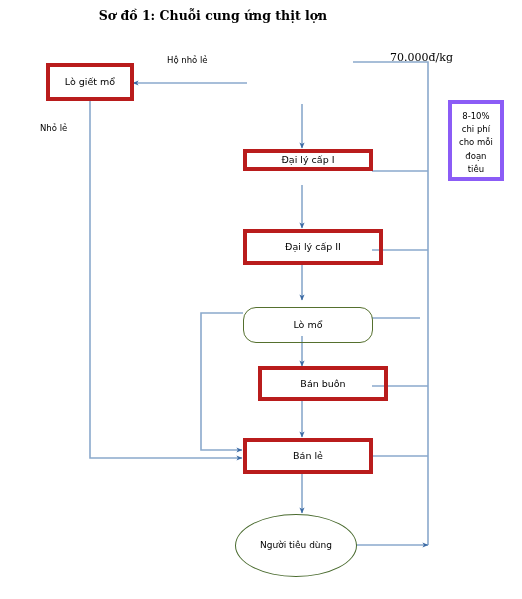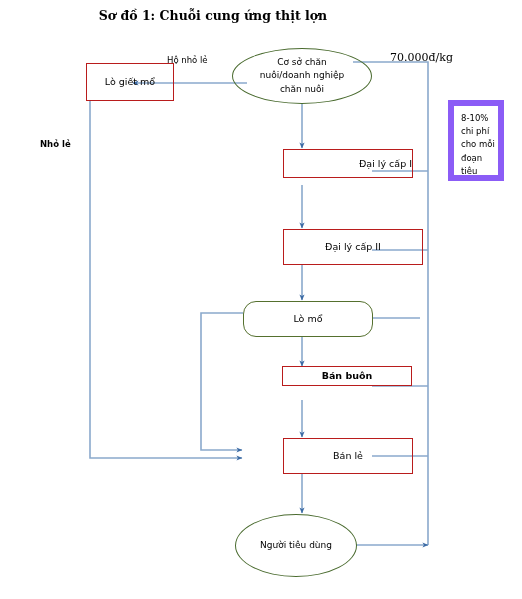--- a/index.html
+++ b/index.html
@@ -34,42 +34,42 @@
     display: flex;
     align-items: center;
     justify-content: center;
     text-align: center;
     font-family: "DejaVu Sans", sans-serif;
     color: #000000;
     background: transparent;
     z-index: 3;
   }
   .node-box {
-    border: 1px solid #b91c1c;
+    border: 4px solid #b91c1c;
     font-size: 9.5px;
     line-height: 1.25;
-    margin-left: 40px;
   }
   .node-box-round {
     border: 1px solid #55702e;
     border-radius: 13px;
     font-size: 9.5px;
     line-height: 1.25;
+    margin-top: 6px;
   }
   .node-ellipse {
     border: 1px solid #4a6b2f;
     border-radius: 50%;
     font-size: 9px;
     line-height: 1.45;
   }
   .node-plain {
-    border: 6px solid #8b5cf6;
+    border: 4px solid #8b5cf6;
     font-size: 8.5px;
     line-height: 1.55;
-    text-align: left;
+    text-align: center;
     justify-content: flex-start;
     padding: 6px 0 12px 7px;
     align-items: flex-start;
   }
   .edge-label {
     position: absolute;
     font-family: "DejaVu Sans", sans-serif;
     font-size: 8.5px;
     color: #000000;
     white-space: nowrap;
@@ -135,45 +135,38 @@
       <path d="M353,62 L428,62 L428,545"></path>
       <path d="M372,171 L428,171"></path>
       <path d="M372,250 L428,250"></path>
       <path d="M372,318 L420,318"></path>
       <path d="M372,386 L428,386"></path>
       <path d="M372,456 L428,456"></path>
       <path d="M356,545 L428,545" marker-end="url(#arrow)"></path>
     </g>
   </svg>
 
-  <div class="node node-ellipse" style="left:232px; top:48px; width:140px; height:56px;">
-    <div>
-      <span class="nl">Cơ sở chăn</span>
-      <span class="nl">nuôi/doanh nghiệp</span>
-      <span class="nl">chăn nuôi</span>
-    </div>
-  </div>
 
   <div class="node node-box" style="left:46px; top:63px; width:88px; height:38px;">
     <span>Lò giết mổ</span>
   </div>
 
-  <div class="node node-box" style="left:243px; top:149px; width:130px; height:29px;justify-content:flex-end;">
+  <div class="node node-box" style="left:243px; top:149px; width:130px; height:22px;">
     <span>Đại lý cấp I</span>
   </div>
 
   <div class="node node-box" style="left:243px; top:229px; width:140px; height:36px;">
     <span>Đại lý cấp II</span>
   </div>
 
   <div class="node node-box-round" style="left:243px; top:301px; width:130px; height:36px;">
     <span>Lò mổ</span>
   </div>
 
-  <div class="node node-box" style="left:242px; top:366px; width:130px; height:20px;font-weight:bold;">
+  <div class="node node-box" style="left:258px; top:366px; width:130px; height:35px;">
     <span>Bán buôn</span>
   </div>
 
   <div class="node node-ellipse" style="left:235px; top:514px; width:122px; height:63px;">
     <span>Người tiêu dùng</span>
   </div>
 
   <div class="node node-box" style="left:243px; top:438px; width:130px; height:36px;">
     <span>Bán lẻ</span>
   </div>
@@ -183,17 +176,17 @@
       <span class="nl">8-10%</span>
       <span class="nl">chi phí</span>
       <span class="nl">cho mỗi</span>
       <span class="nl">đoạn</span>
       <span class="nl">tiêu</span>
     </div>
   </div>
 
   <div class="edge-label" style="left:167px; top:55px;">Hộ nhỏ lẻ</div>
 
-  <div class="edge-label" style="left:40px; top:139px;font-weight:bold;">Nhỏ lẻ</div>
+  <div class="edge-label" style="left:40px; top:123px;">Nhỏ lẻ</div>
 
   <div class="price-label" style="left:390px; top:51px;">70.000đ/kg</div>
 
 </div>
 
 </body></html>

